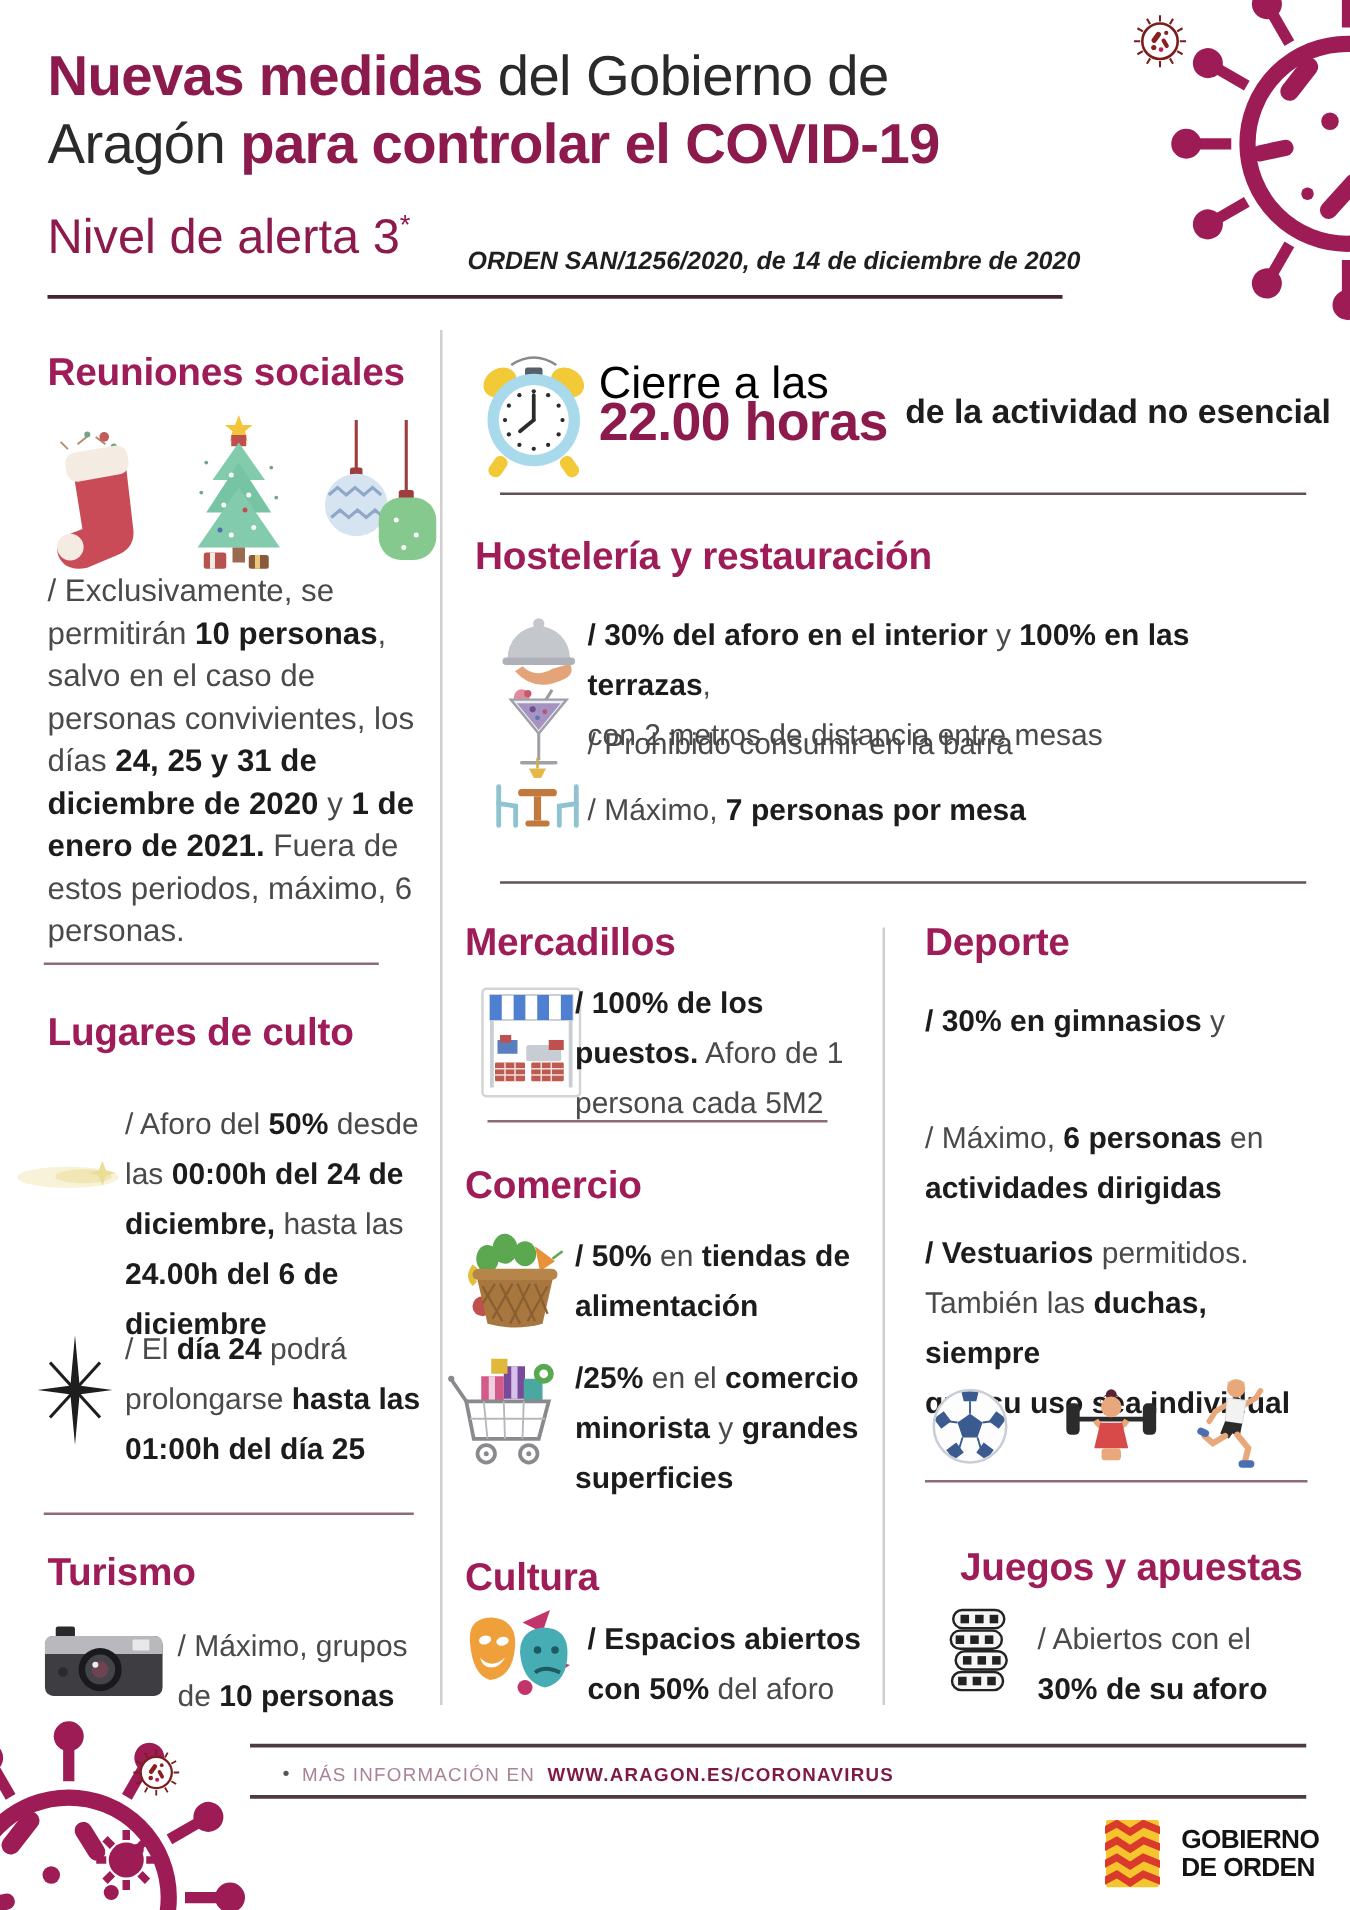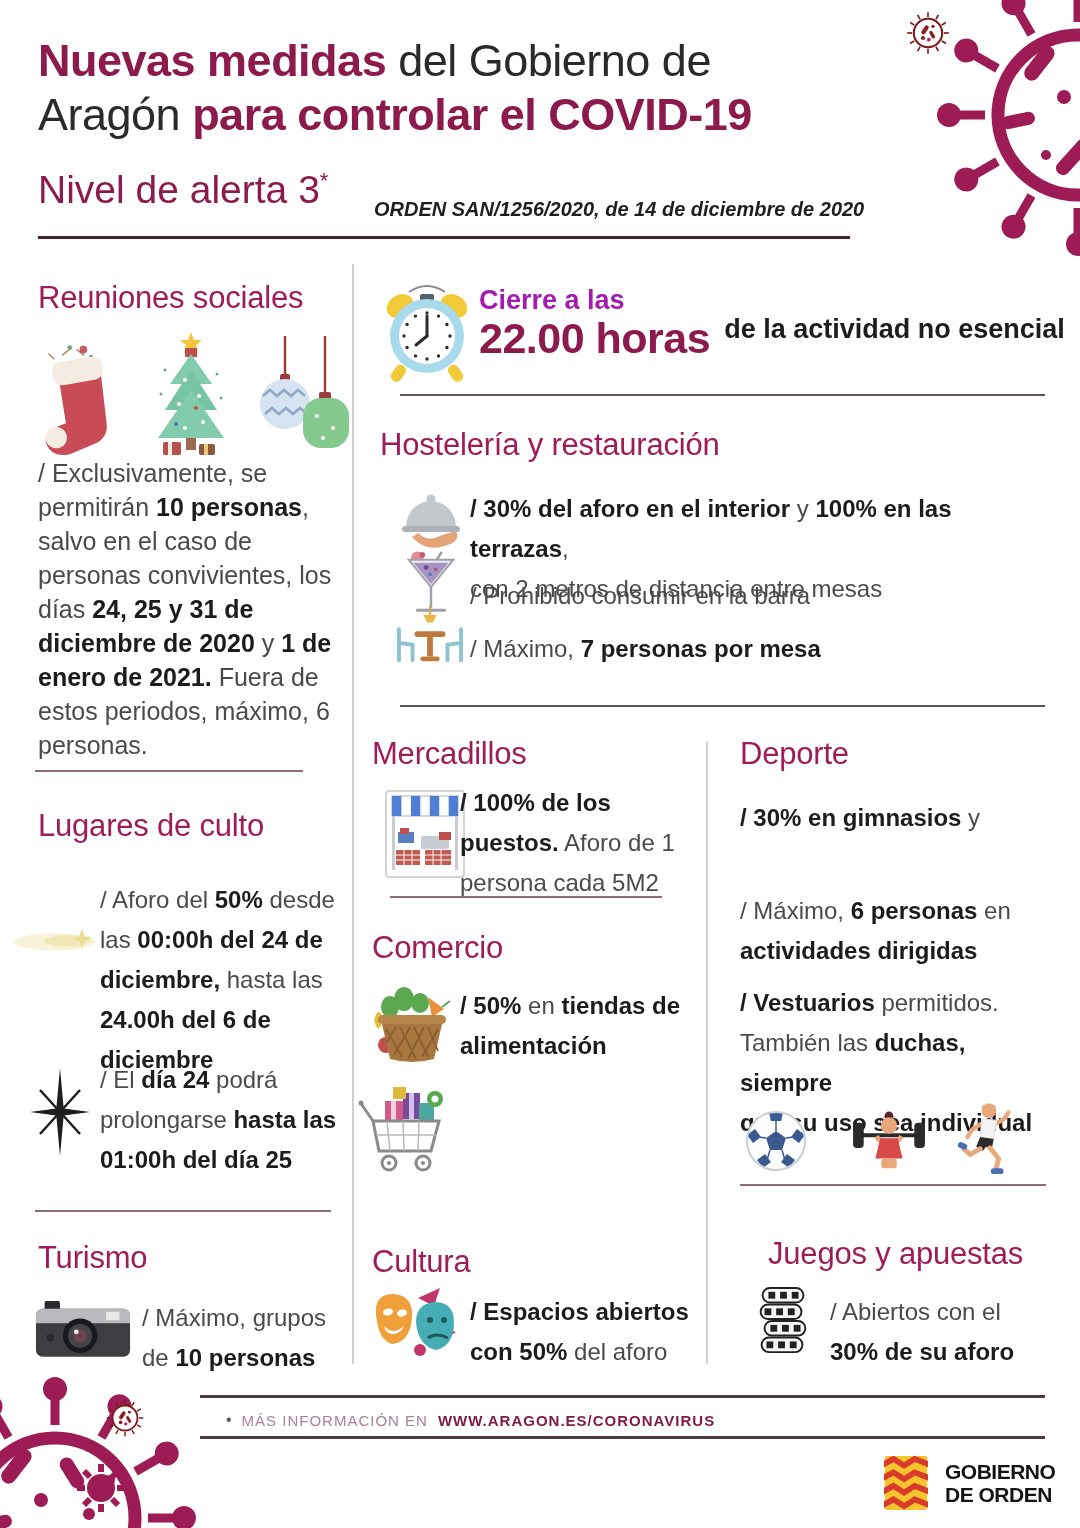--- a/index.html
+++ b/index.html
@@ -1,32 +1,32 @@
 <!DOCTYPE html>
 <html><head>
 <meta charset="utf-8">
 <style>
   html,body{margin:0;padding:0;background:#ffffff;}
   #page{position:relative;width:1080px;height:1528px;background:#ffffff;overflow:hidden;
         font-family:"Liberation Sans","DejaVu Sans",sans-serif;color:#464646;}
   .abs{position:absolute;}
-  .h-section{font-size:31px;font-weight:400;color:#9E1C57;letter-spacing:-0.2px;}
+  .h-section{font-size:31px;font-weight:700;color:#9E1C57;letter-spacing:-0.2px;}
   .rich{white-space:pre-line;font-size:24px;line-height:40px;color:#4A4A4A;}
   .rich b{font-weight:700;color:#1C1C1C;}
   .rich-lg{font-size:25px;line-height:34px;}
   .main-title{font-size:45px;line-height:54px;font-weight:400;color:#2A2A2A;letter-spacing:-0.5px;white-space:pre-line;}
   .main-title b{font-weight:700;color:#8C1A4C;}
   .alert-level{font-size:39px;font-weight:400;color:#8C1A4C;}
   .alert-star{font-size:22px;position:relative;top:-15px;color:#8C1A4C;}
   .order-ref{font-size:20px;font-style:italic;font-weight:700;color:#1F1F1F;}
   .rule{background:#472430;height:3px;}
   .divider{height:2px;background:#8E6B7A;}
   .divider-dark{height:2px;background:#5F5357;}
   .vdivider{width:2px;background:#CFCFCF;}
-  .closure-prefix{font-size:27px;font-weight:700;color:#a21caf;}
+  .closure-prefix{font-size:36px;font-weight:400;color:#000000;}
   .closure-time{font-size:43px;font-weight:700;color:#8C1A4C;letter-spacing:-0.5px;}
   .closure-suffix{font-size:27px;font-weight:700;color:#1D1D1D;}
   .footer-rule{background:#4C3B43;height:3px;}
   .footer-line{display:flex;align-items:center;gap:10px;}
   .footer-bullet{font-size:16px;color:#555;}
   .footer-prefix{font-size:15px;letter-spacing:1px;color:#A98297;font-weight:400;}
   .footer-url{font-size:15px;letter-spacing:1px;color:#7E1A45;font-weight:700;}
   .logo{display:flex;align-items:center;gap:17px;}
   .logo-text{font-size:21px;line-height:23px;font-weight:700;color:#141414;letter-spacing:-0.5px;}
   .icon-row{display:flex;align-items:flex-end;gap:16px;}
@@ -385,20 +385,23 @@
       </g>
     <line x1="16" y1="38" x2="5" y2="22" stroke="#8A8A8E" stroke-width="3" stroke-linecap="round"></line>
       <circle cx="4" cy="20" r="2.5" fill="#8A8A8E"></circle>
     <g fill="#fff" stroke="#8A8A8E" stroke-width="3">
         <circle cx="32" cy="80" r="7"></circle>
         <circle cx="66" cy="80" r="7"></circle>
       </g>
     <circle cx="32" cy="80" r="2" fill="#8A8A8E"></circle>
       <circle cx="66" cy="80" r="2" fill="#8A8A8E"></circle>
   </svg>
+  <div class="abs rich" style="left:460px;top:1083px;width:258px"><b>/25%</b><span> en el </span><b>comercio
+minorista</b><span> y </span><b>grandes
+superficies</b></div>
 
   <div class="abs h-section" style="left:740px;top:736px">Deporte</div>
   <div class="abs rich" style="left:740px;top:798px;width:315px"><b>/ 30% en gimnasios</b><span> y
 </span></div>
   <div class="abs rich" style="left:740px;top:891px;width:315px"><span>/ Máximo, </span><b>6 personas</b><span> en
 </span><b>actividades dirigidas</b></div>
   <div class="abs rich" style="left:740px;top:983px;width:318px"><b>/ Vestuarios</b><span> permitidos.
 También las </span><b>duchas, siempre
 que su uso sea individual</b></div>
 

